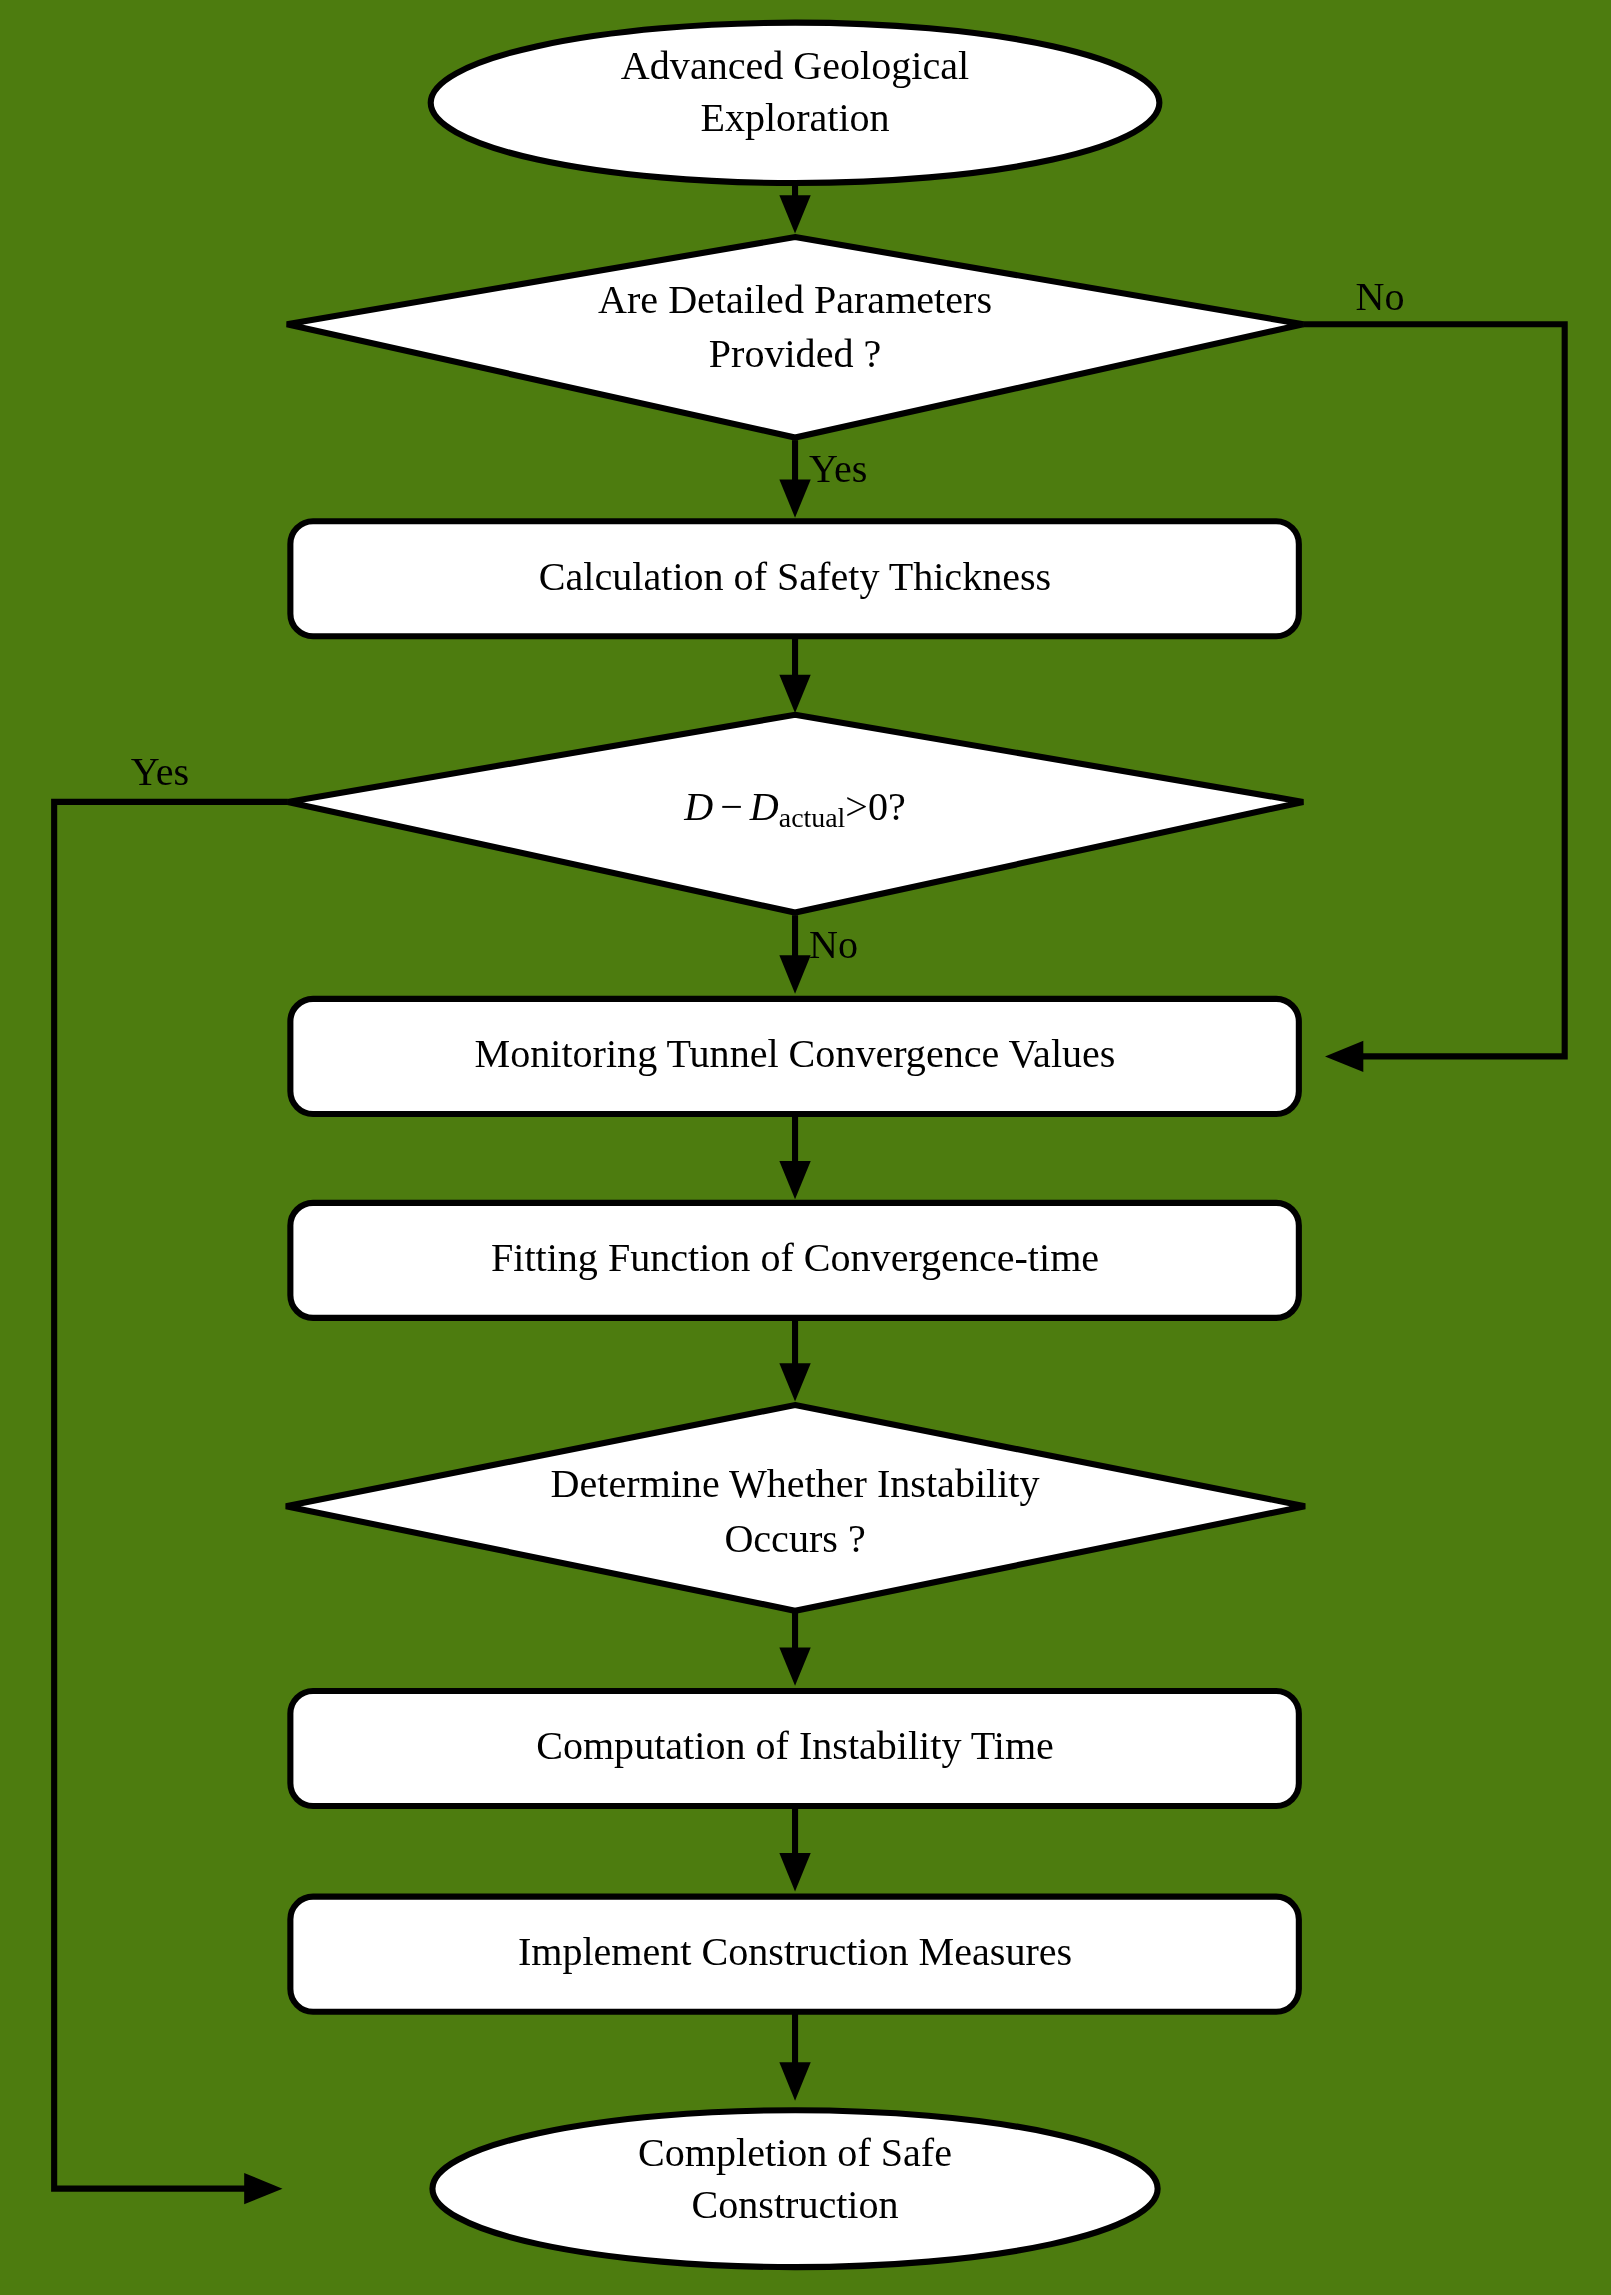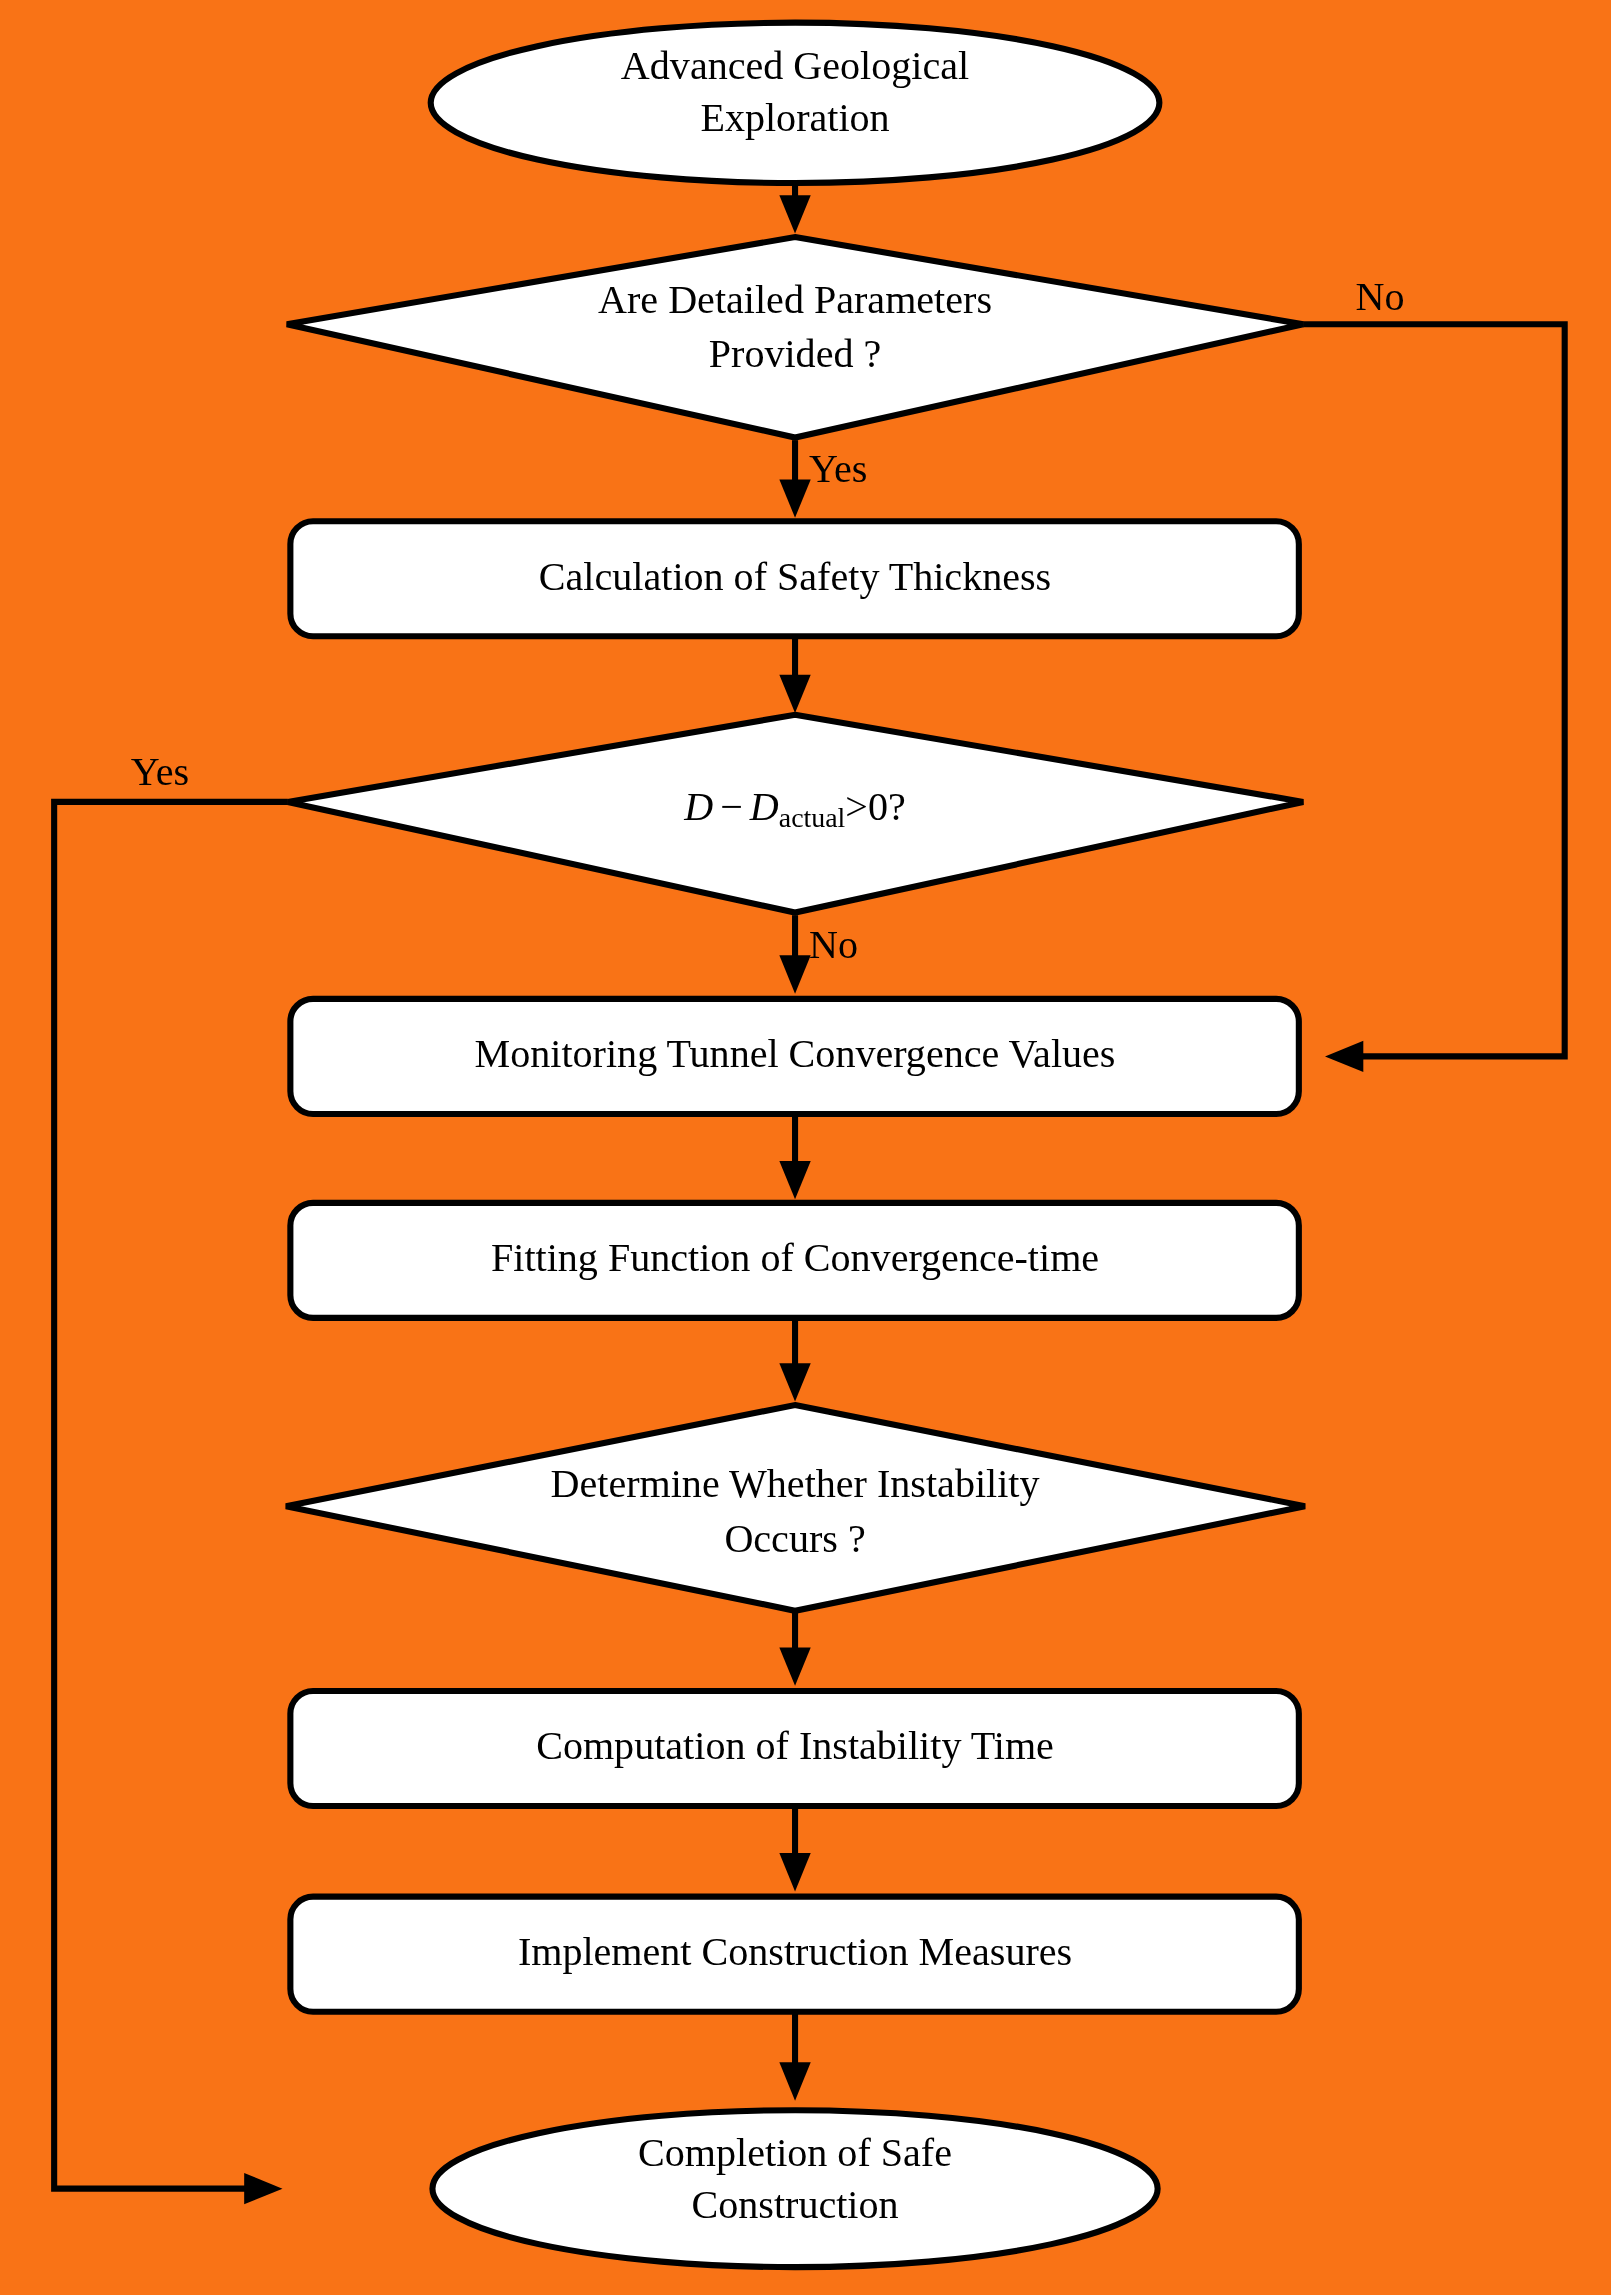--- a/index.html
+++ b/index.html
@@ -9,21 +9,21 @@
   }
   body {
     width: 1611px;
     height: 2295px;
     font-family: "Liberation Serif", "DejaVu Serif", serif;
   }
   #flowchart-root {
     position: relative;
     width: 1611px;
     height: 2295px;
-    background: #f97316;
+    background: #4d7c0f;
   }
   svg#flow-svg {
     display: block;
     width: 1611px;
     height: 2295px;
   }
   .shape-stroke {
     fill: #ffffff;
     stroke: #000000;
     stroke-width: 7;

